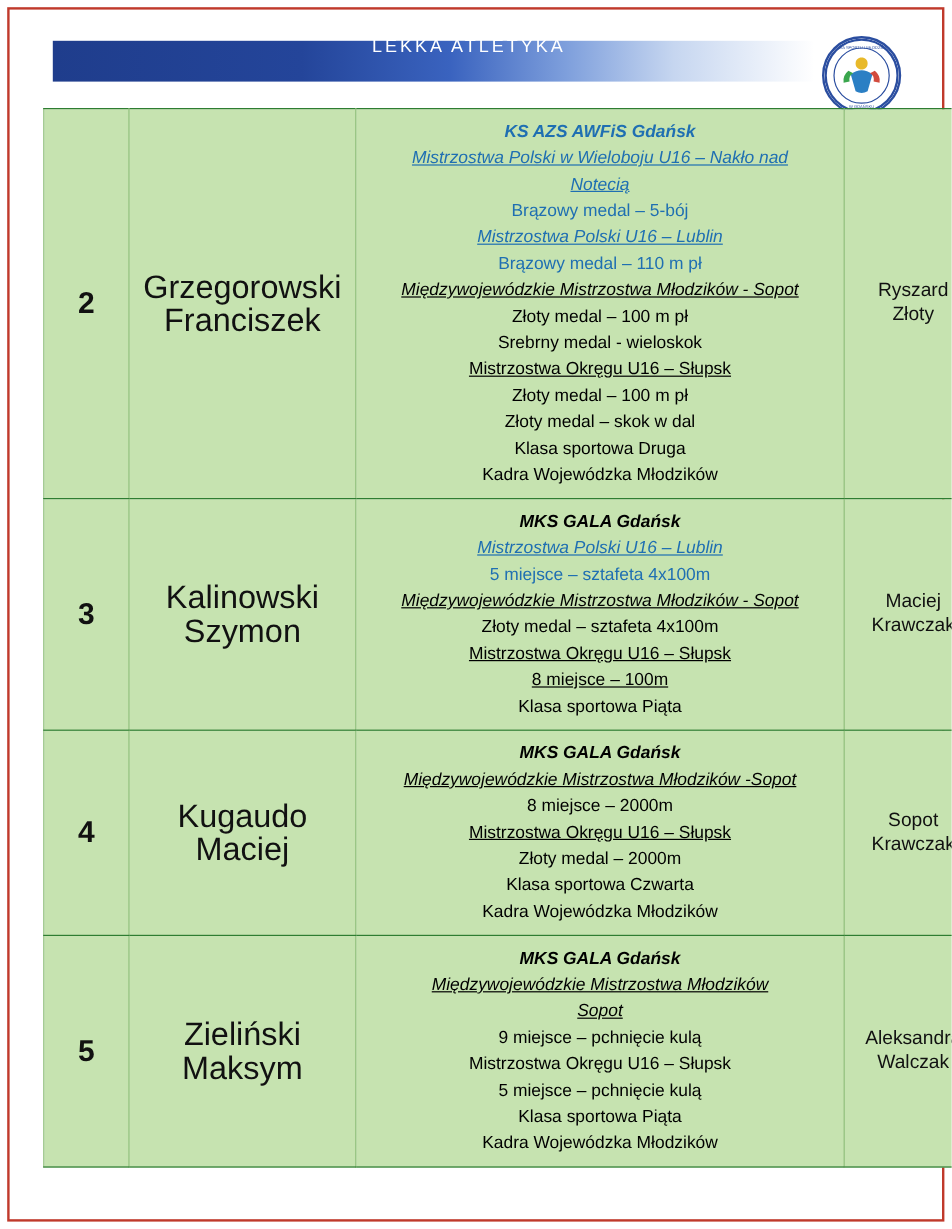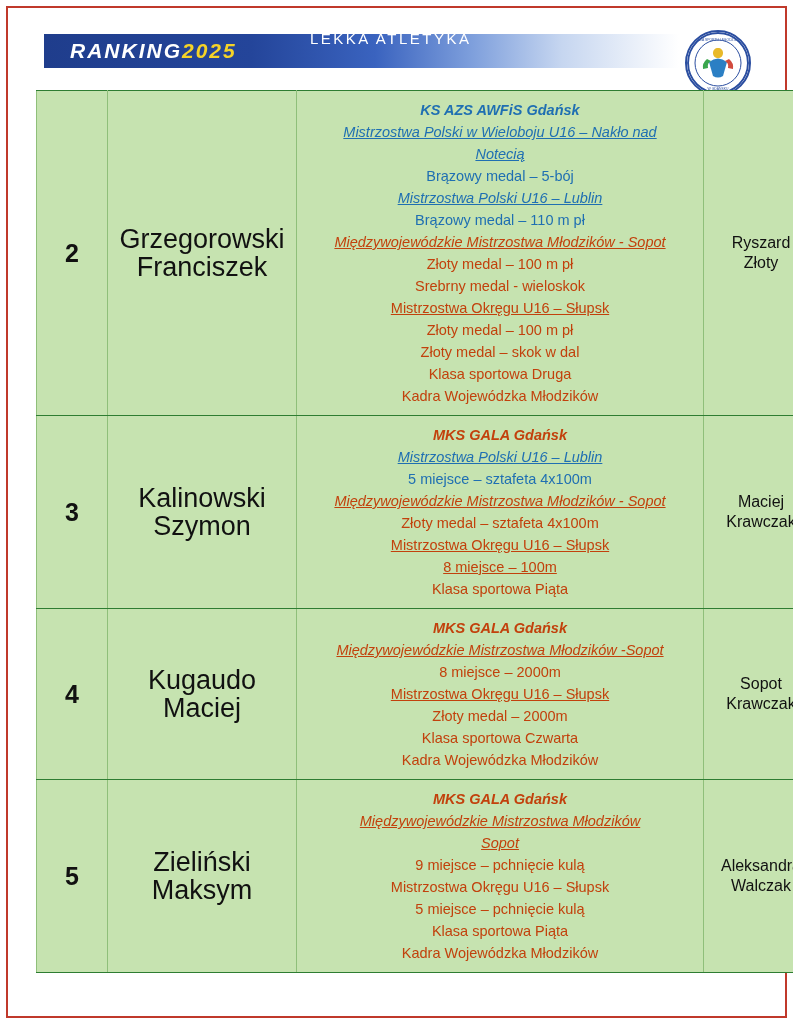--- a/index.html
+++ b/index.html
@@ -137,33 +137,30 @@
   .ach-line { display: block; }
   .ach-line.club {
     font-style: italic;
     font-weight: bold;
   }
   .ach-line.event {
     font-style: italic;
     text-decoration: underline;
   }
   .ach-line.blue { color: #1f6fb2; }
-  .ach-line.dark { color: #c2410c; }
+  .ach-line.dark { color: #000000; }
   .ach-line.ul   { text-decoration: underline; }
 </style>
 </head>
 <body>
 
 <div class="page-frame"></div>
 
 <div class="header">
   <div class="header-bar"></div>
-  <div class="ranking-wrap">
-    <span class="ranking-word">RANKING</span><span class="ranking-year">2025</span>
-  </div>
   <div class="header-title">LEKKA ATLETYKA</div>
   <div class="logo">
     <svg width="62" height="62" viewBox="0 0 62 62" aria-hidden="true">
       <circle cx="31" cy="31" r="30" fill="#ffffff" stroke="#2b4ea0" stroke-width="2"></circle>
       <circle cx="31" cy="31" r="23" fill="#ffffff" stroke="#2b4ea0" stroke-width="1"></circle>
       <path d="M31 16 c3 0 5 2 5 5 c0 3 -2 5 -5 5 c-3 0 -5 -2 -5 -5 c0 -3 2 -5 5 -5 z" fill="#e8b92a"></path>
       <path d="M22 30 q9 -7 18 0 l-4 14 q-5 3 -10 0 z" fill="#2b7fc4"></path>
       <path d="M20 27 q-5 4 -4 10 l5 -1 q-1 -5 3 -7 z" fill="#3aa64d"></path>
       <path d="M42 27 q5 4 4 10 l-5 -1 q1 -5 -3 -7 z" fill="#d24b3e"></path>
       <text x="31" y="9" font-size="3.4" fill="#2b4ea0" text-anchor="middle" font-family="Liberation Sans, sans-serif">RADA SPORTU I MŁODZIEŻY</text>

